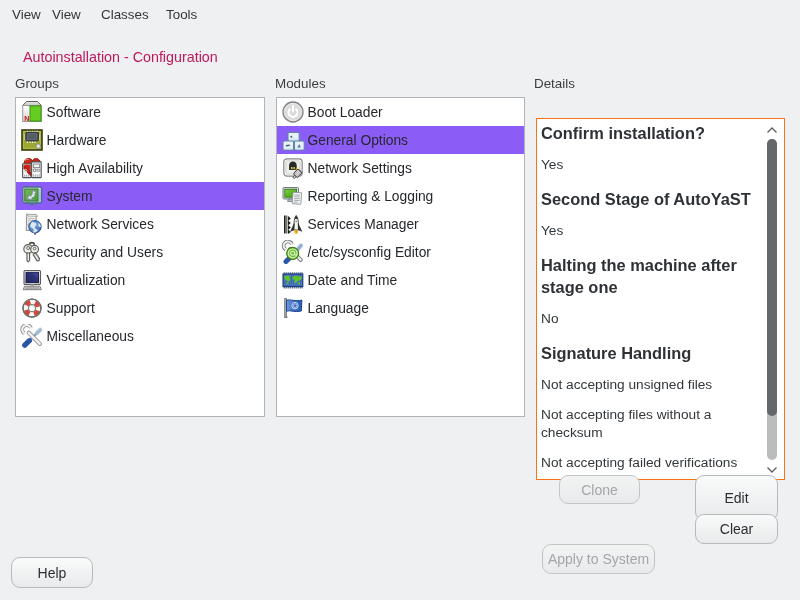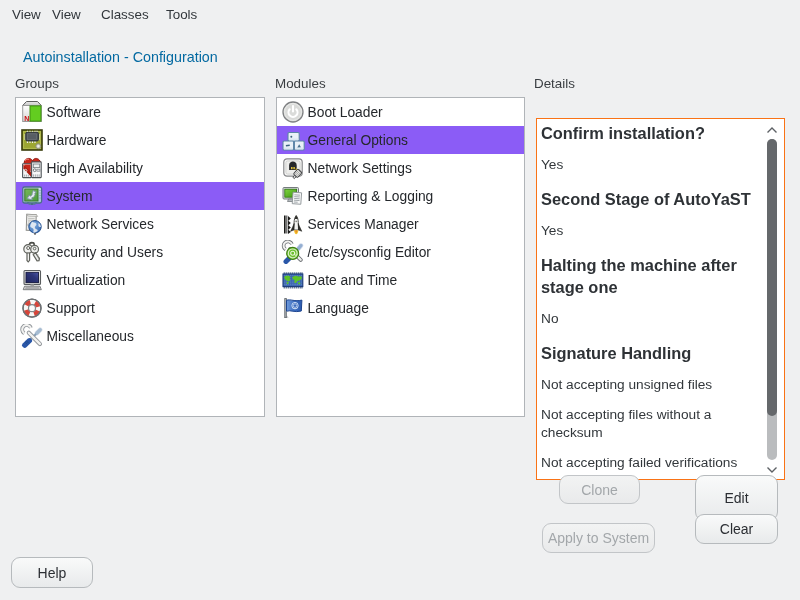--- a/index.html
+++ b/index.html
@@ -5,21 +5,21 @@
 * { margin:0; padding:0; box-sizing:border-box; }
 html,body { width:800px; height:600px; overflow:hidden; }
 body {
   background:#eff0f1;
   font-family:"Liberation Sans", sans-serif;
   color:#2b2e33;
   position:relative;
 }
 .menubar { position:absolute; top:0; left:0; width:800px; height:31px; }
 .menubar span { position:absolute; top:7px; font-size:13.4px; color:#31363b; }
-.title { position:absolute; left:23px; top:49px; font-size:14.3px; color:#0369a1; }
+.title { position:absolute; left:23px; top:49px; font-size:14.3px; color:#be185d; }
 .label { position:absolute; font-size:13.4px; color:#3a3e42; }
 .list {
   position:absolute; top:97px; height:320px; background:#fff;
   border:1px solid #b0b4b8; overflow:hidden;
 }
 .row { height:28px; display:flex; align-items:center; font-size:13.8px; color:#25282c; }
 .row.sel { background:#8b5cf6; }
 .row svg { margin-left:3.5px; margin-right:3px; flex:none; }
 .details {
   position:absolute; left:536px; top:118px; width:249px; height:362px;
@@ -395,15 +395,15 @@
     <div class="track"></div>
     <div class="thumb"></div>
     <svg class="chev" style="bottom:4px;" width="14" height="10" viewBox="0 0 14 10">
         <polyline points="2.5,2.5 7,7 11.5,2.5" fill="none" stroke="#5d6165" stroke-width="1.4"></polyline>
       </svg>
   </div>
 </div>
 
 <div class="btn dis" style="left:559px; top:475px; width:81px; height:29px;">Clone</div>
 <div class="btn" style="left:695px; top:475px; width:83px; height:46px;">Edit</div>
-<div class="btn dis" style="left:542px; top:523px; width:113px; height:30px;">Apply to System</div>
+<div class="btn dis" style="left:542px; top:544px; width:113px; height:30px;">Apply to System</div>
 <div class="btn" style="left:695px; top:514px; width:83px; height:30px;">Clear</div>
 <div class="btn" style="left:11px; top:557px; width:82px; height:31px;">Help</div>
 
 </body></html>

